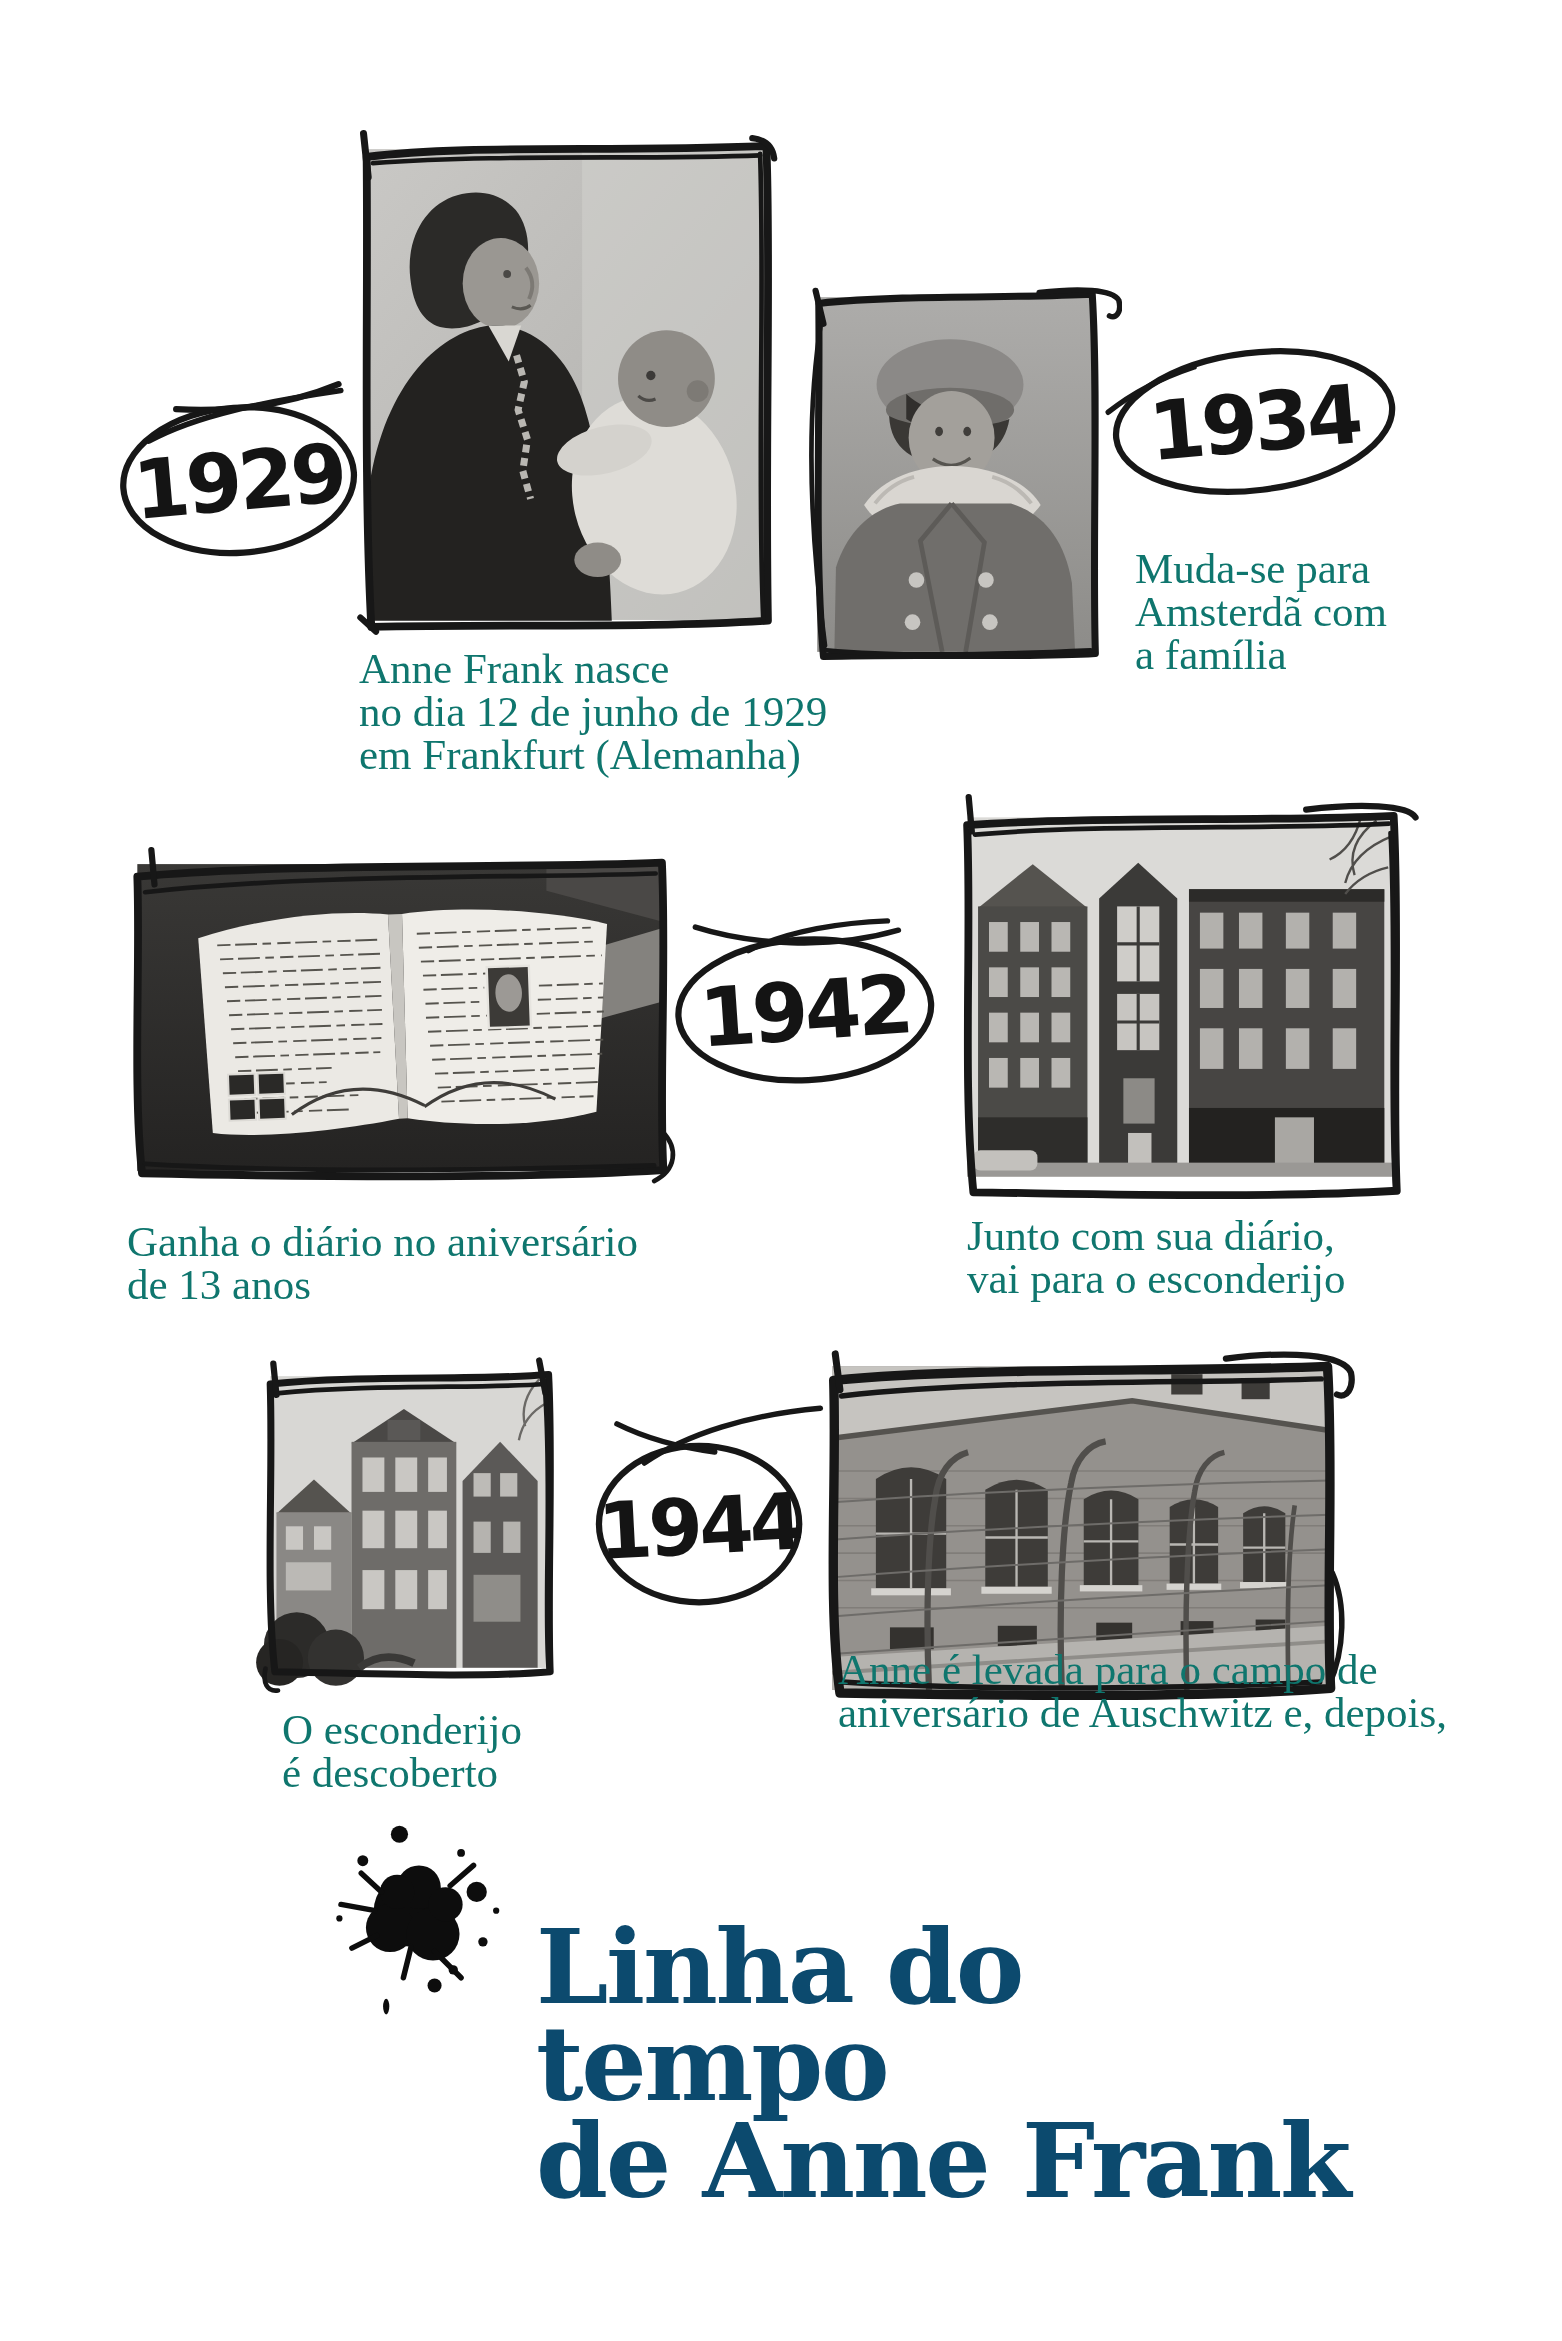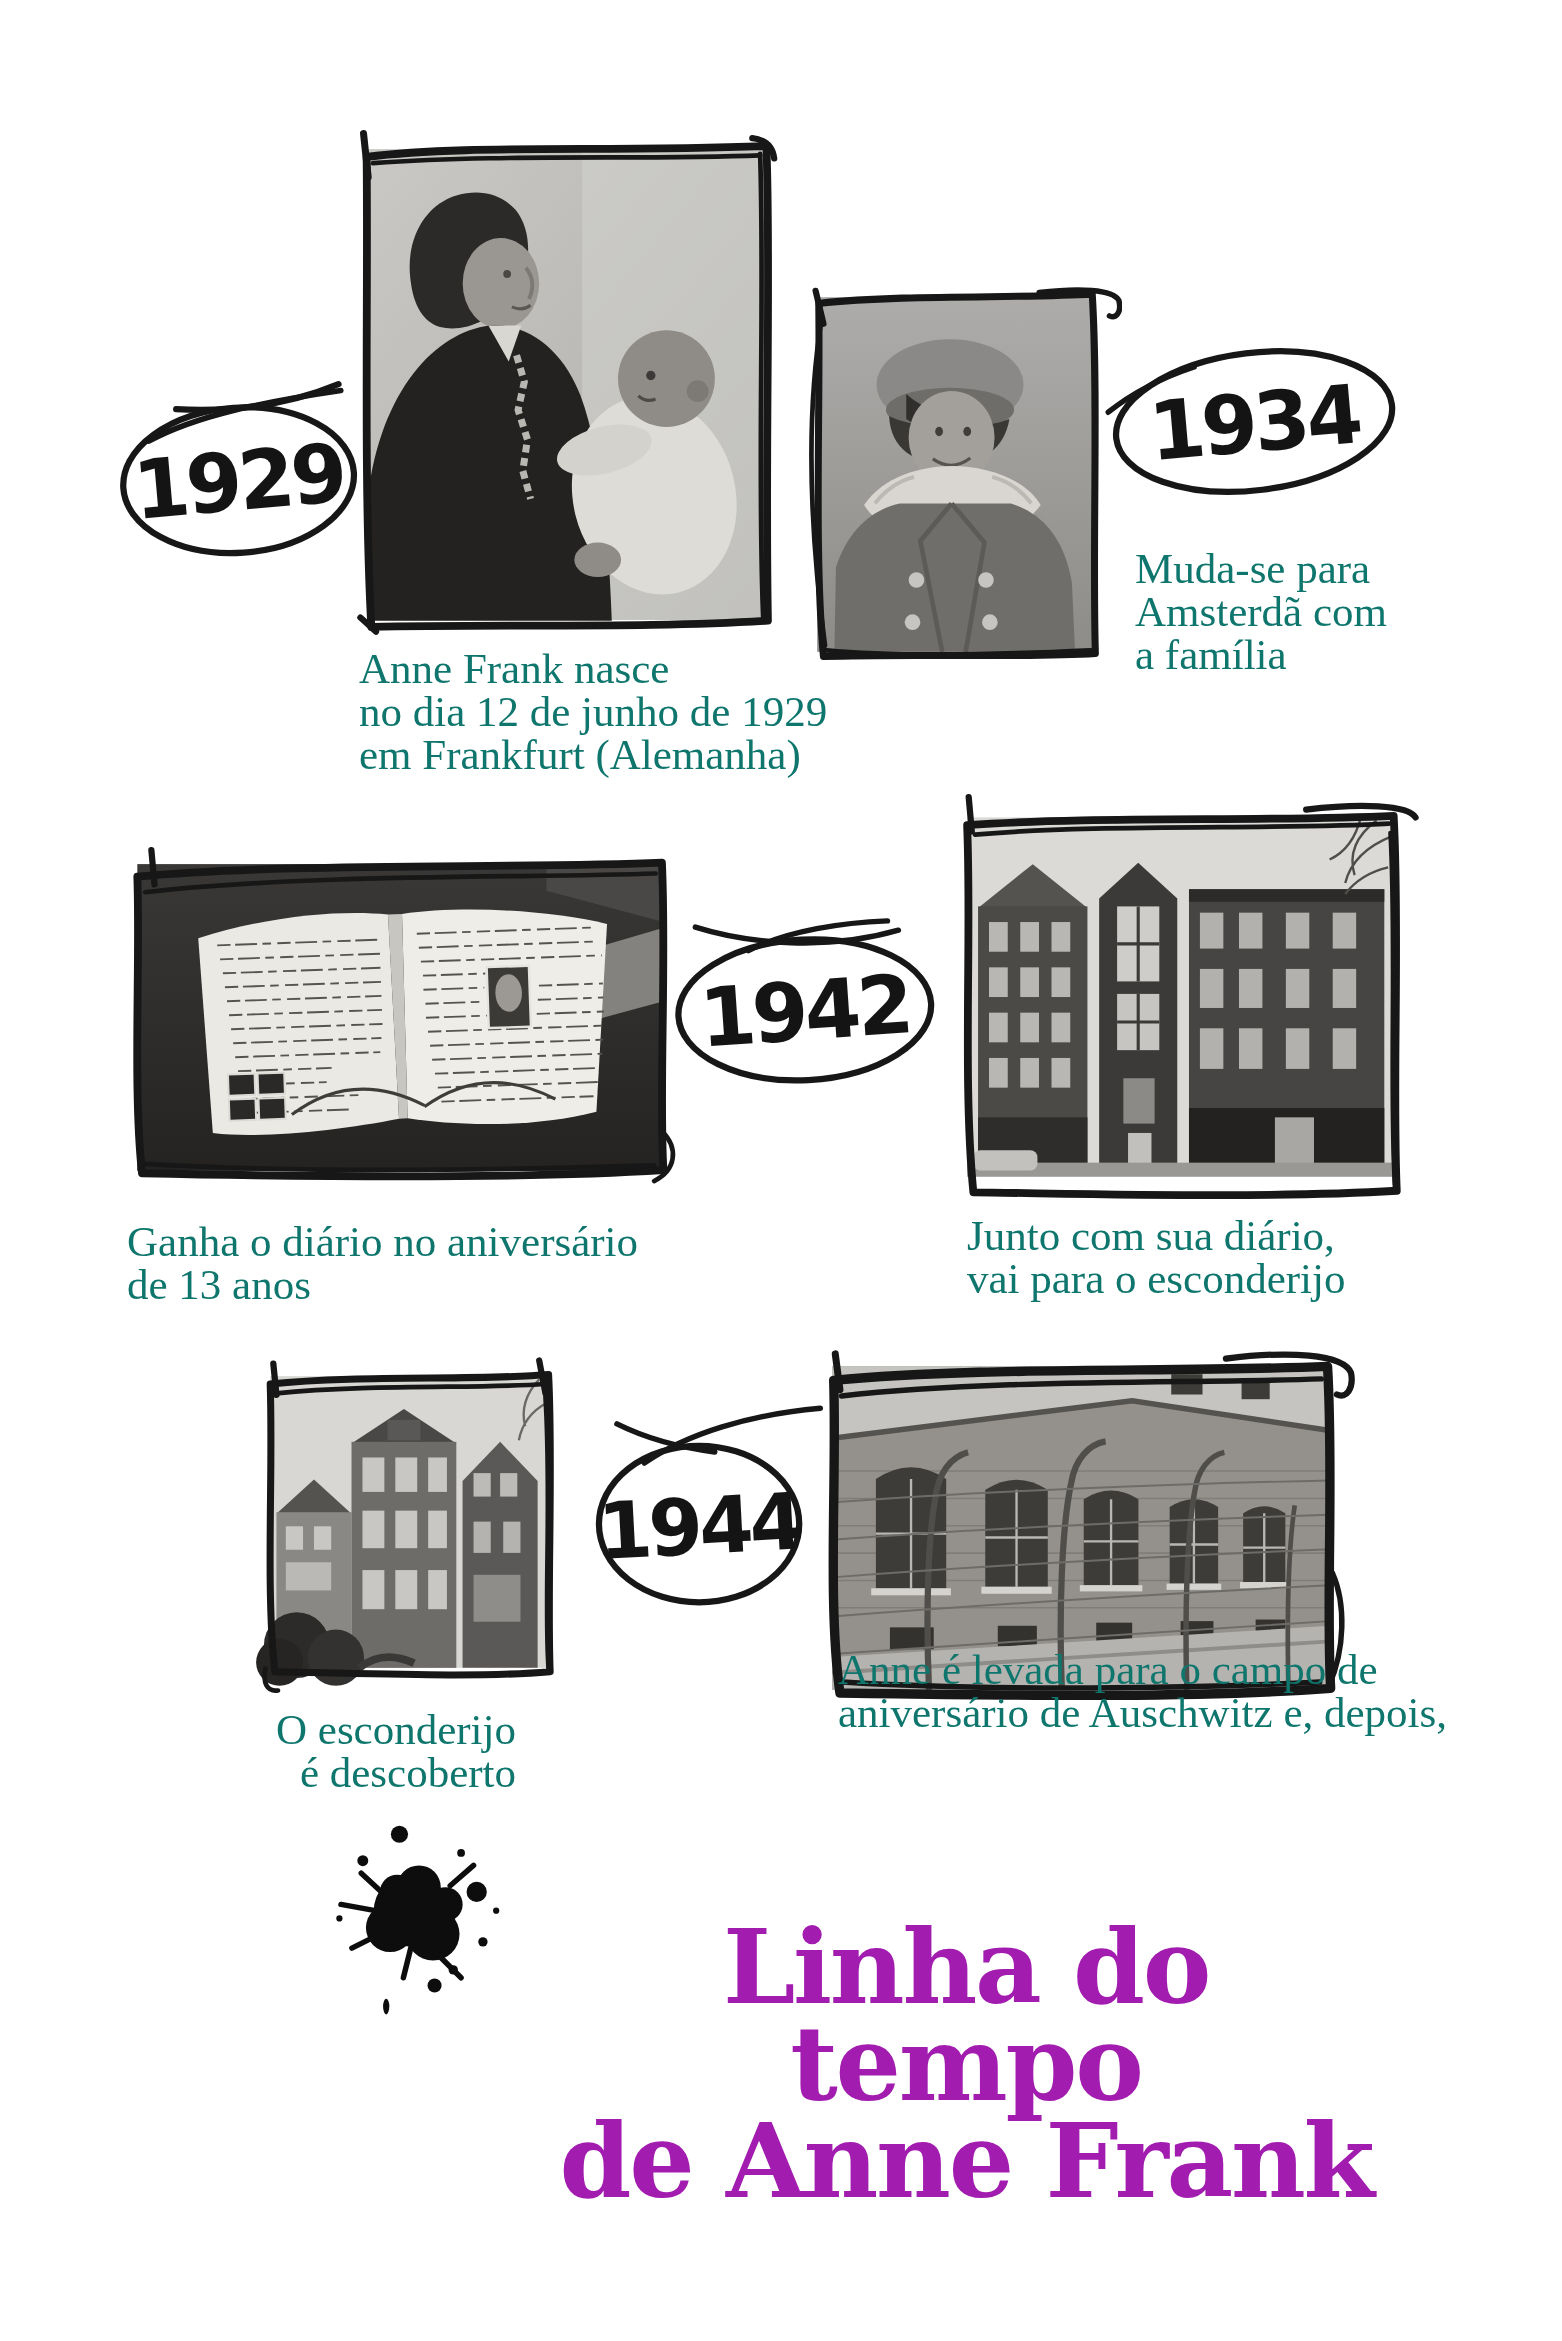--- a/index.html
+++ b/index.html
@@ -6,22 +6,22 @@
   #page{position:relative;width:1563px;height:2342px;background:#ffffff;overflow:hidden;
         font-family:"Liberation Serif", serif;color:#1e1e1e;}
   .abs{position:absolute;}
   .photo{position:absolute;}
   .photo svg{display:block;width:100%;height:100%;}
   .badge{position:absolute;}
   .badge svg{display:block;width:100%;height:100%;}
   .year-text{font-family:"DejaVu Sans", sans-serif;font-weight:700;fill:#141414;letter-spacing:-5px;}
   .caption{position:absolute;font-size:43px;line-height:43px;color:#0f766e;}
   .caption .cap-line{white-space:pre;}
-  .title{position:absolute;text-align:center;font-family:"DejaVu Serif", serif;font-weight:700;
-         color:#a21caf;font-size:103px;line-height:97px;letter-spacing:-2.3px;}
+  .title{position:absolute;text-align:left;font-family:"DejaVu Serif", serif;font-weight:700;
+         color:#0c4a6e;font-size:103px;line-height:97px;letter-spacing:-2.3px;}
   .frame{fill:none;stroke:#171717;stroke-linecap:round;stroke-linejoin:round;}
 </style>
 </head>
 <body>
 
 <div id="page">
 
   <div class="photo" style="left:340px;top:121px;width:453px;height:527px;">
     <svg viewBox="0 0 580 675">
       <defs>
@@ -364,21 +364,21 @@
 
       <path class="frame" stroke-width="12" d="M38,54 C220,36 480,44 670,36 C678,170 668,340 674,448 C480,462 220,456 46,454 C30,340 42,180 38,54 Z"></path>
       <path class="frame" stroke-width="7" d="M48,74 C240,52 500,58 662,52"></path>
       <path class="frame" stroke-width="8" d="M540,26 C620,16 690,20 700,44 C704,64 694,78 682,72"></path>
       <path class="frame" stroke-width="7" d="M50,440 C240,452 500,448 660,440"></path>
       <path class="frame" stroke-width="7" d="M676,300 C694,340 692,400 672,444"></path>
       <path class="frame" stroke-width="9" d="M40,20 L46,66"></path>
     </svg>
   </div>
 
-  <div class="caption" style="left:276px;top:1708px;text-align:right;">
+  <div class="caption" style="left:282px;top:1708px;">
     <div class="cap-line">O esconderijo</div>
     <div class="cap-line">é descoberto</div>
   </div>
 
   <div class="caption" style="left:838px;top:1648px;">
     <div class="cap-line">Anne é levada para o campo de</div>
     <div class="cap-line">aniversário de Auschwitz e, depois,</div>
   </div>
 
   <div class="abs" style="left:316px;top:1817px;width:195px;height:199px;">

